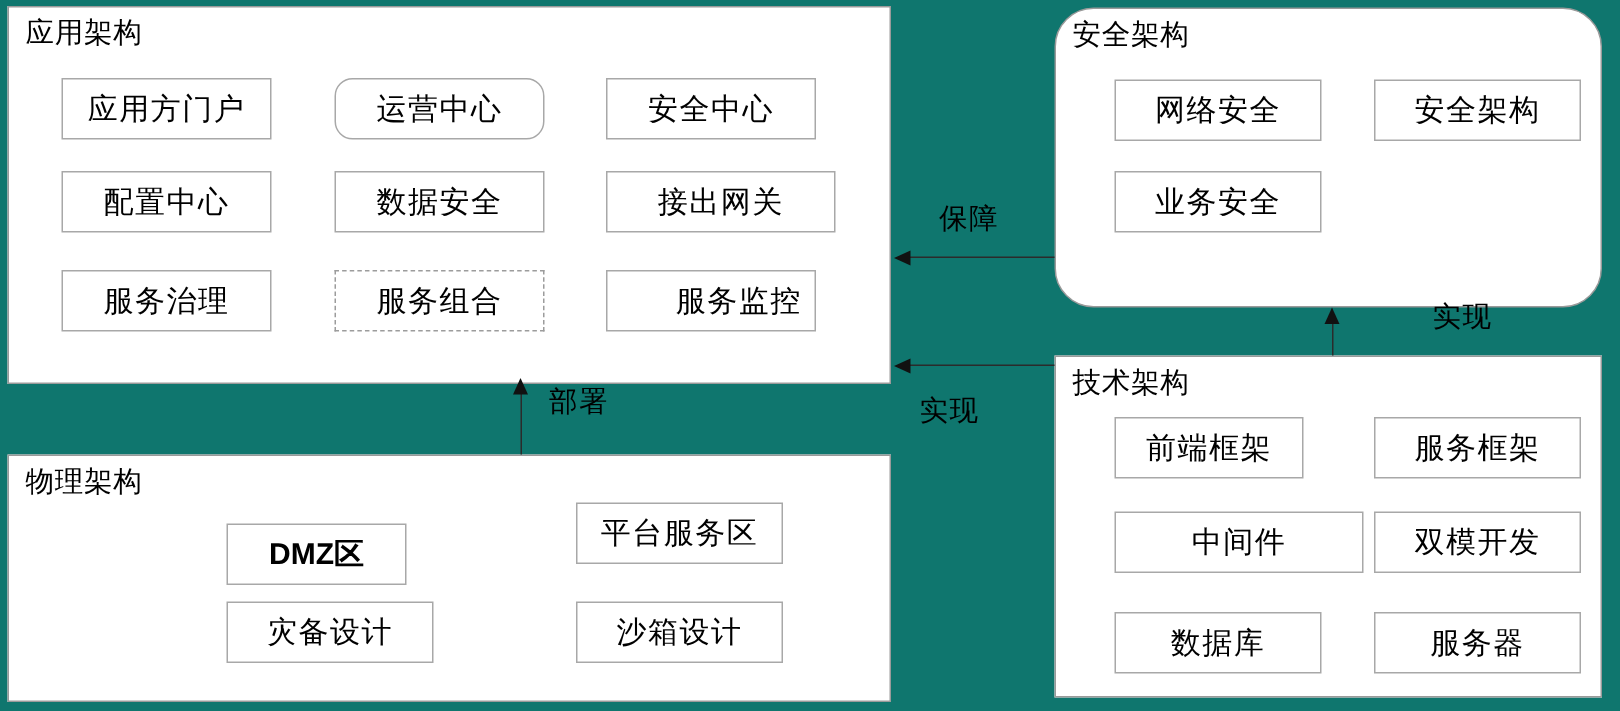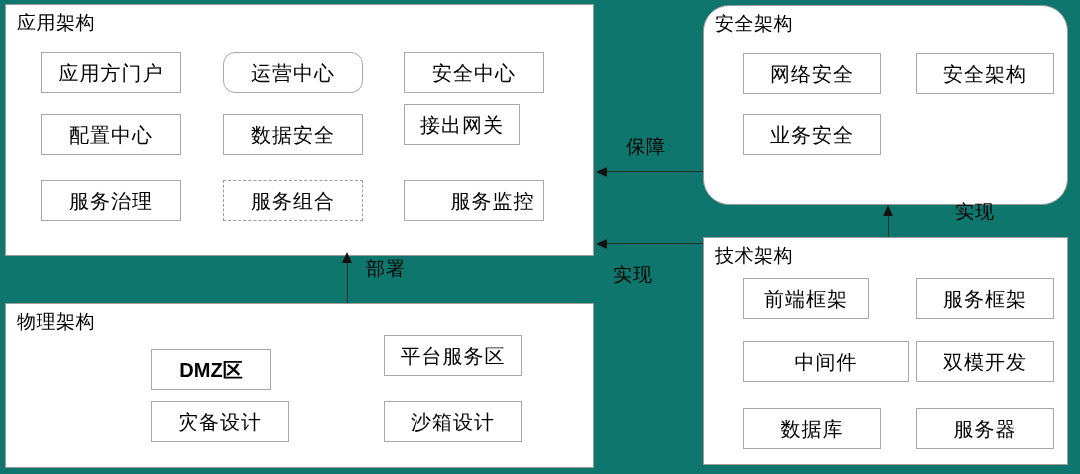--- a/index.html
+++ b/index.html
@@ -92,21 +92,21 @@
 
   <div class="panel" style="left:5px; top:4px; width:589px; height:252px;">
     <div class="panel-title">应用架构</div>
 
     <div class="node" style="left:35px; top:47px; width:140px; height:41px;">应用方门户</div>
     <div class="node" style="left:217px; top:47px; width:140px; height:41px;border-radius:12px;">运营中心</div>
     <div class="node" style="left:398px; top:47px; width:140px; height:41px;">安全中心</div>
 
     <div class="node" style="left:35px; top:109px; width:140px; height:41px;">配置中心</div>
     <div class="node" style="left:217px; top:109px; width:140px; height:41px;">数据安全</div>
-    <div class="node" style="left:398px; top:99px; width:116px; height:41px;">接出网关</div>
+    <div class="node" style="left:398px; top:109px; width:153px; height:41px;">接出网关</div>
 
     <div class="node" style="left:35px; top:175px; width:140px; height:41px;">服务治理</div>
     <div class="node dashed" style="left:217px; top:175px; width:140px; height:41px;">服务组合</div>
     <div class="node" style="left:398px; top:175px; width:140px; height:41px;padding-left:37px;">服务监控</div>
   </div>
 
   <div class="panel" style="left:703px; top:5px; width:365px; height:200px;border-radius:26px;">
     <div class="panel-title">安全架构</div>
 
     <div class="node" style="left:39px; top:47px; width:138px; height:41px;">网络安全</div>

